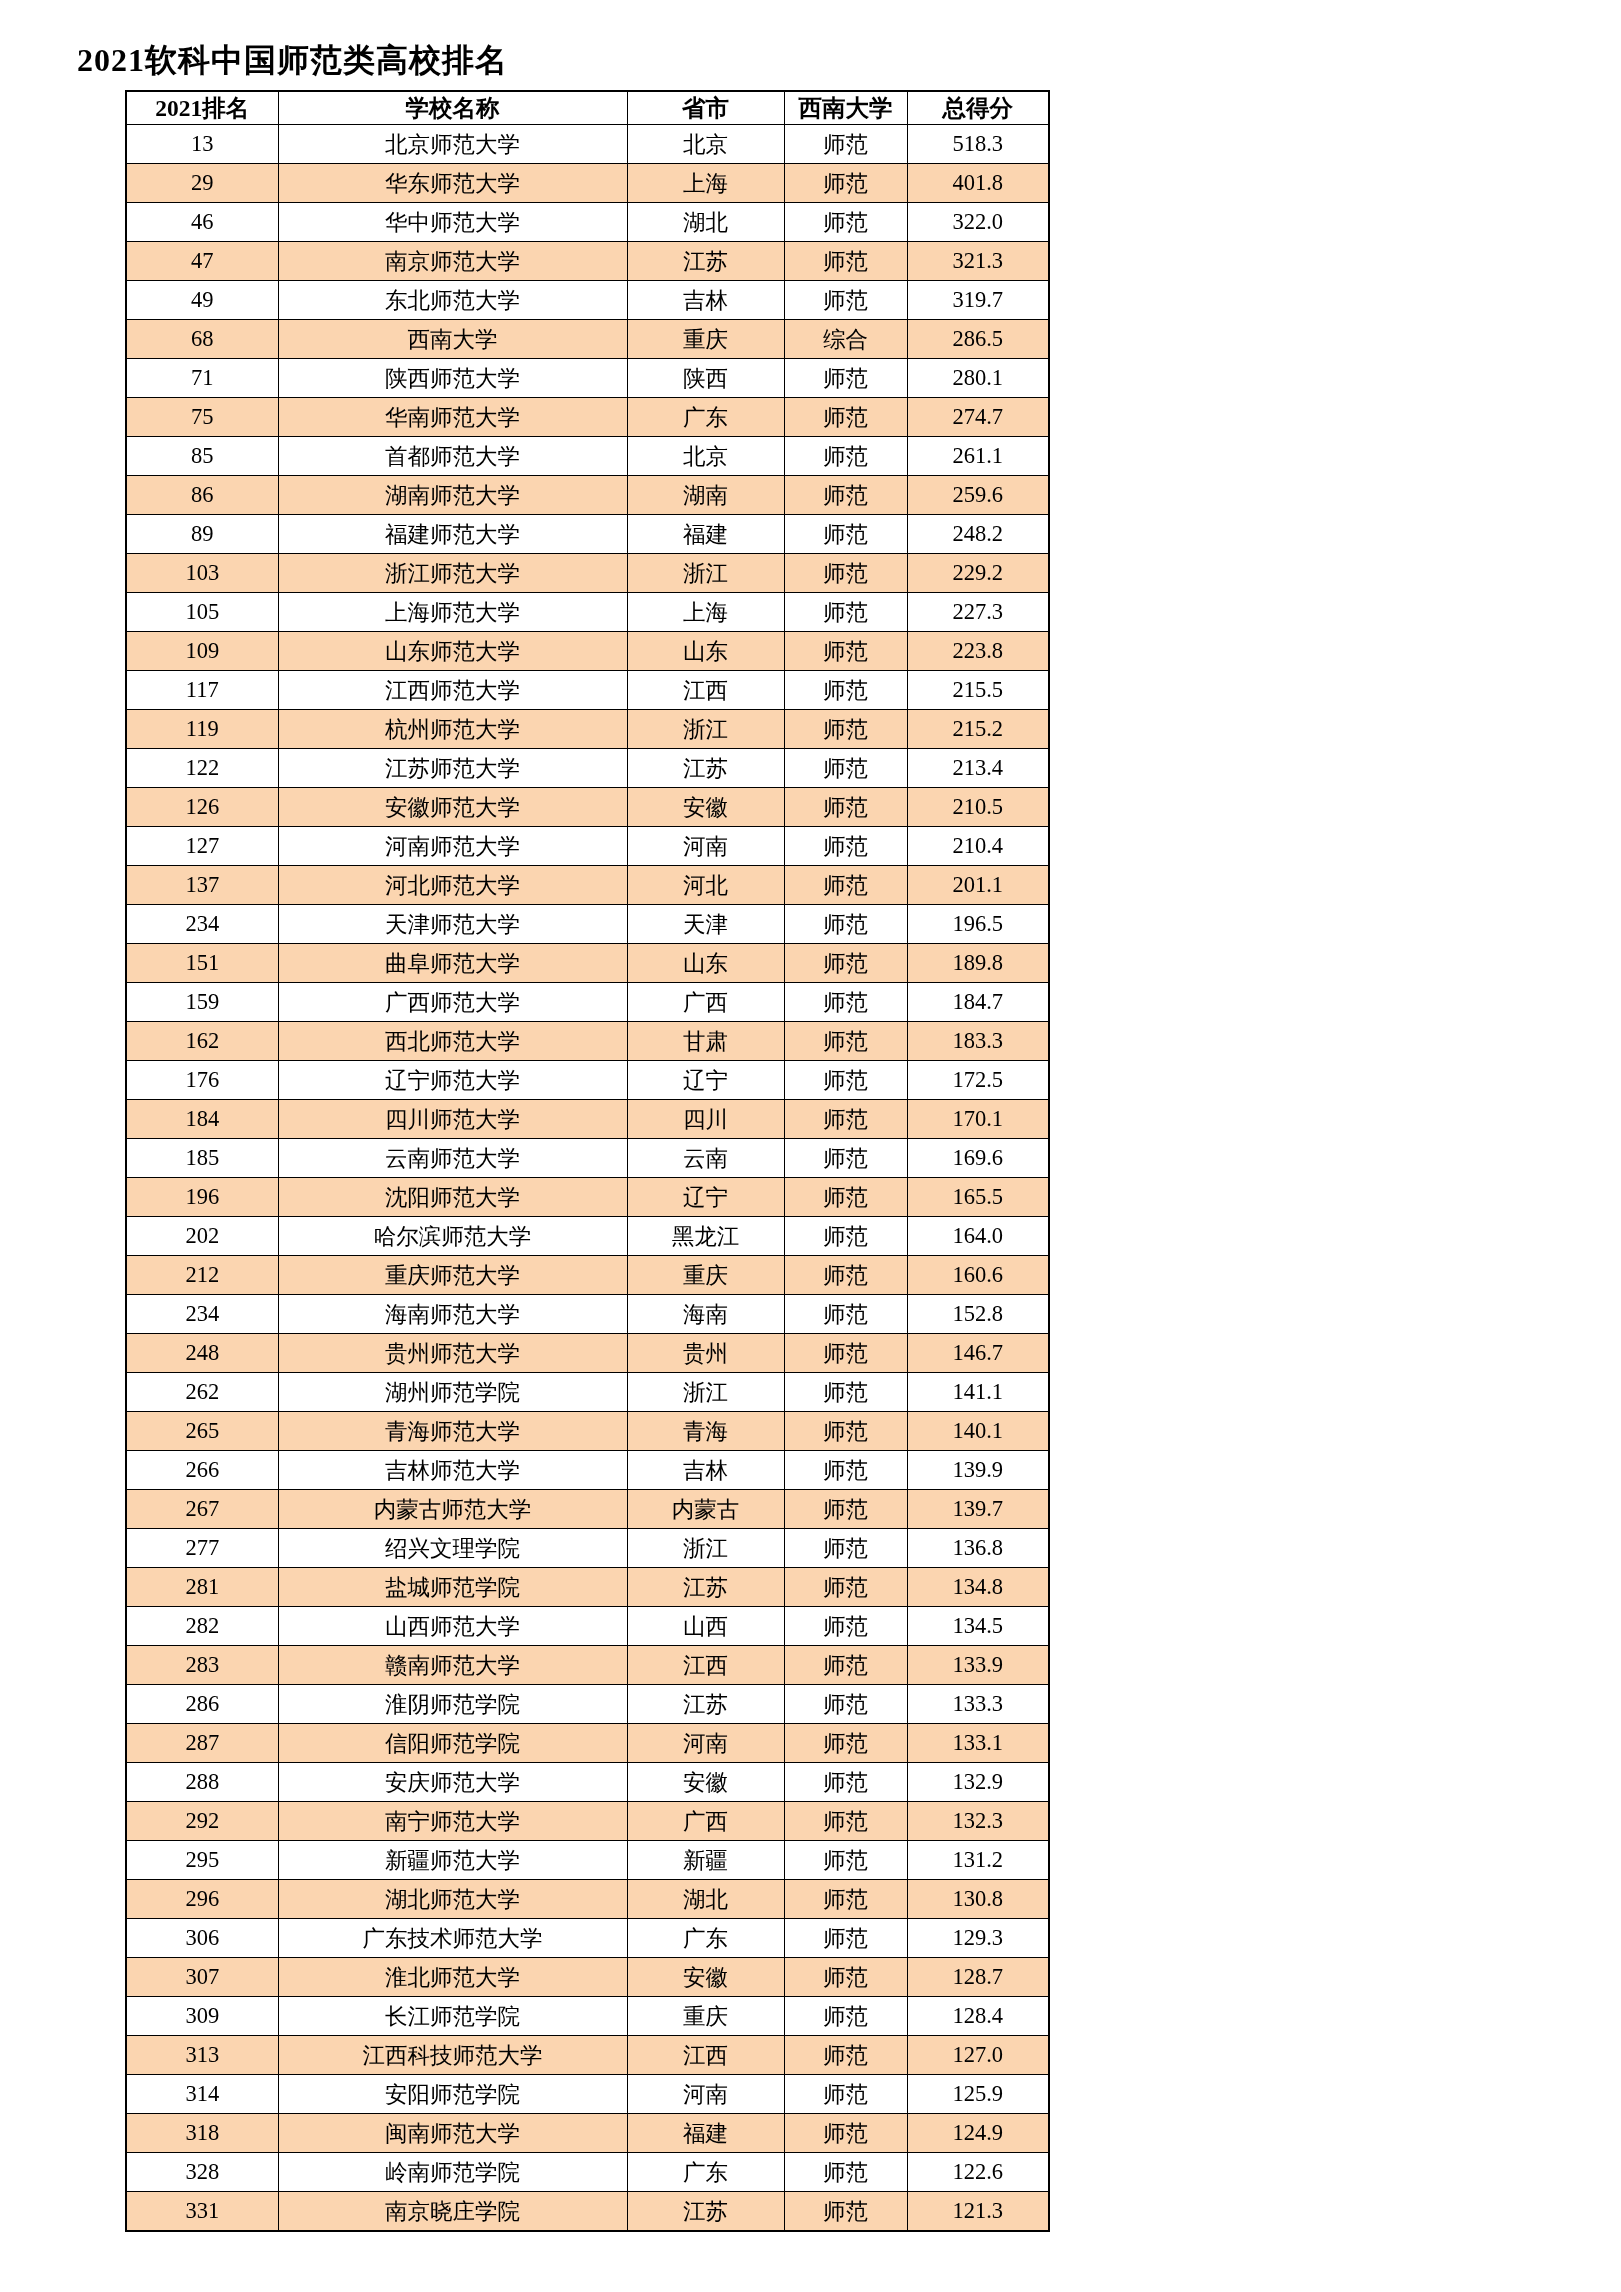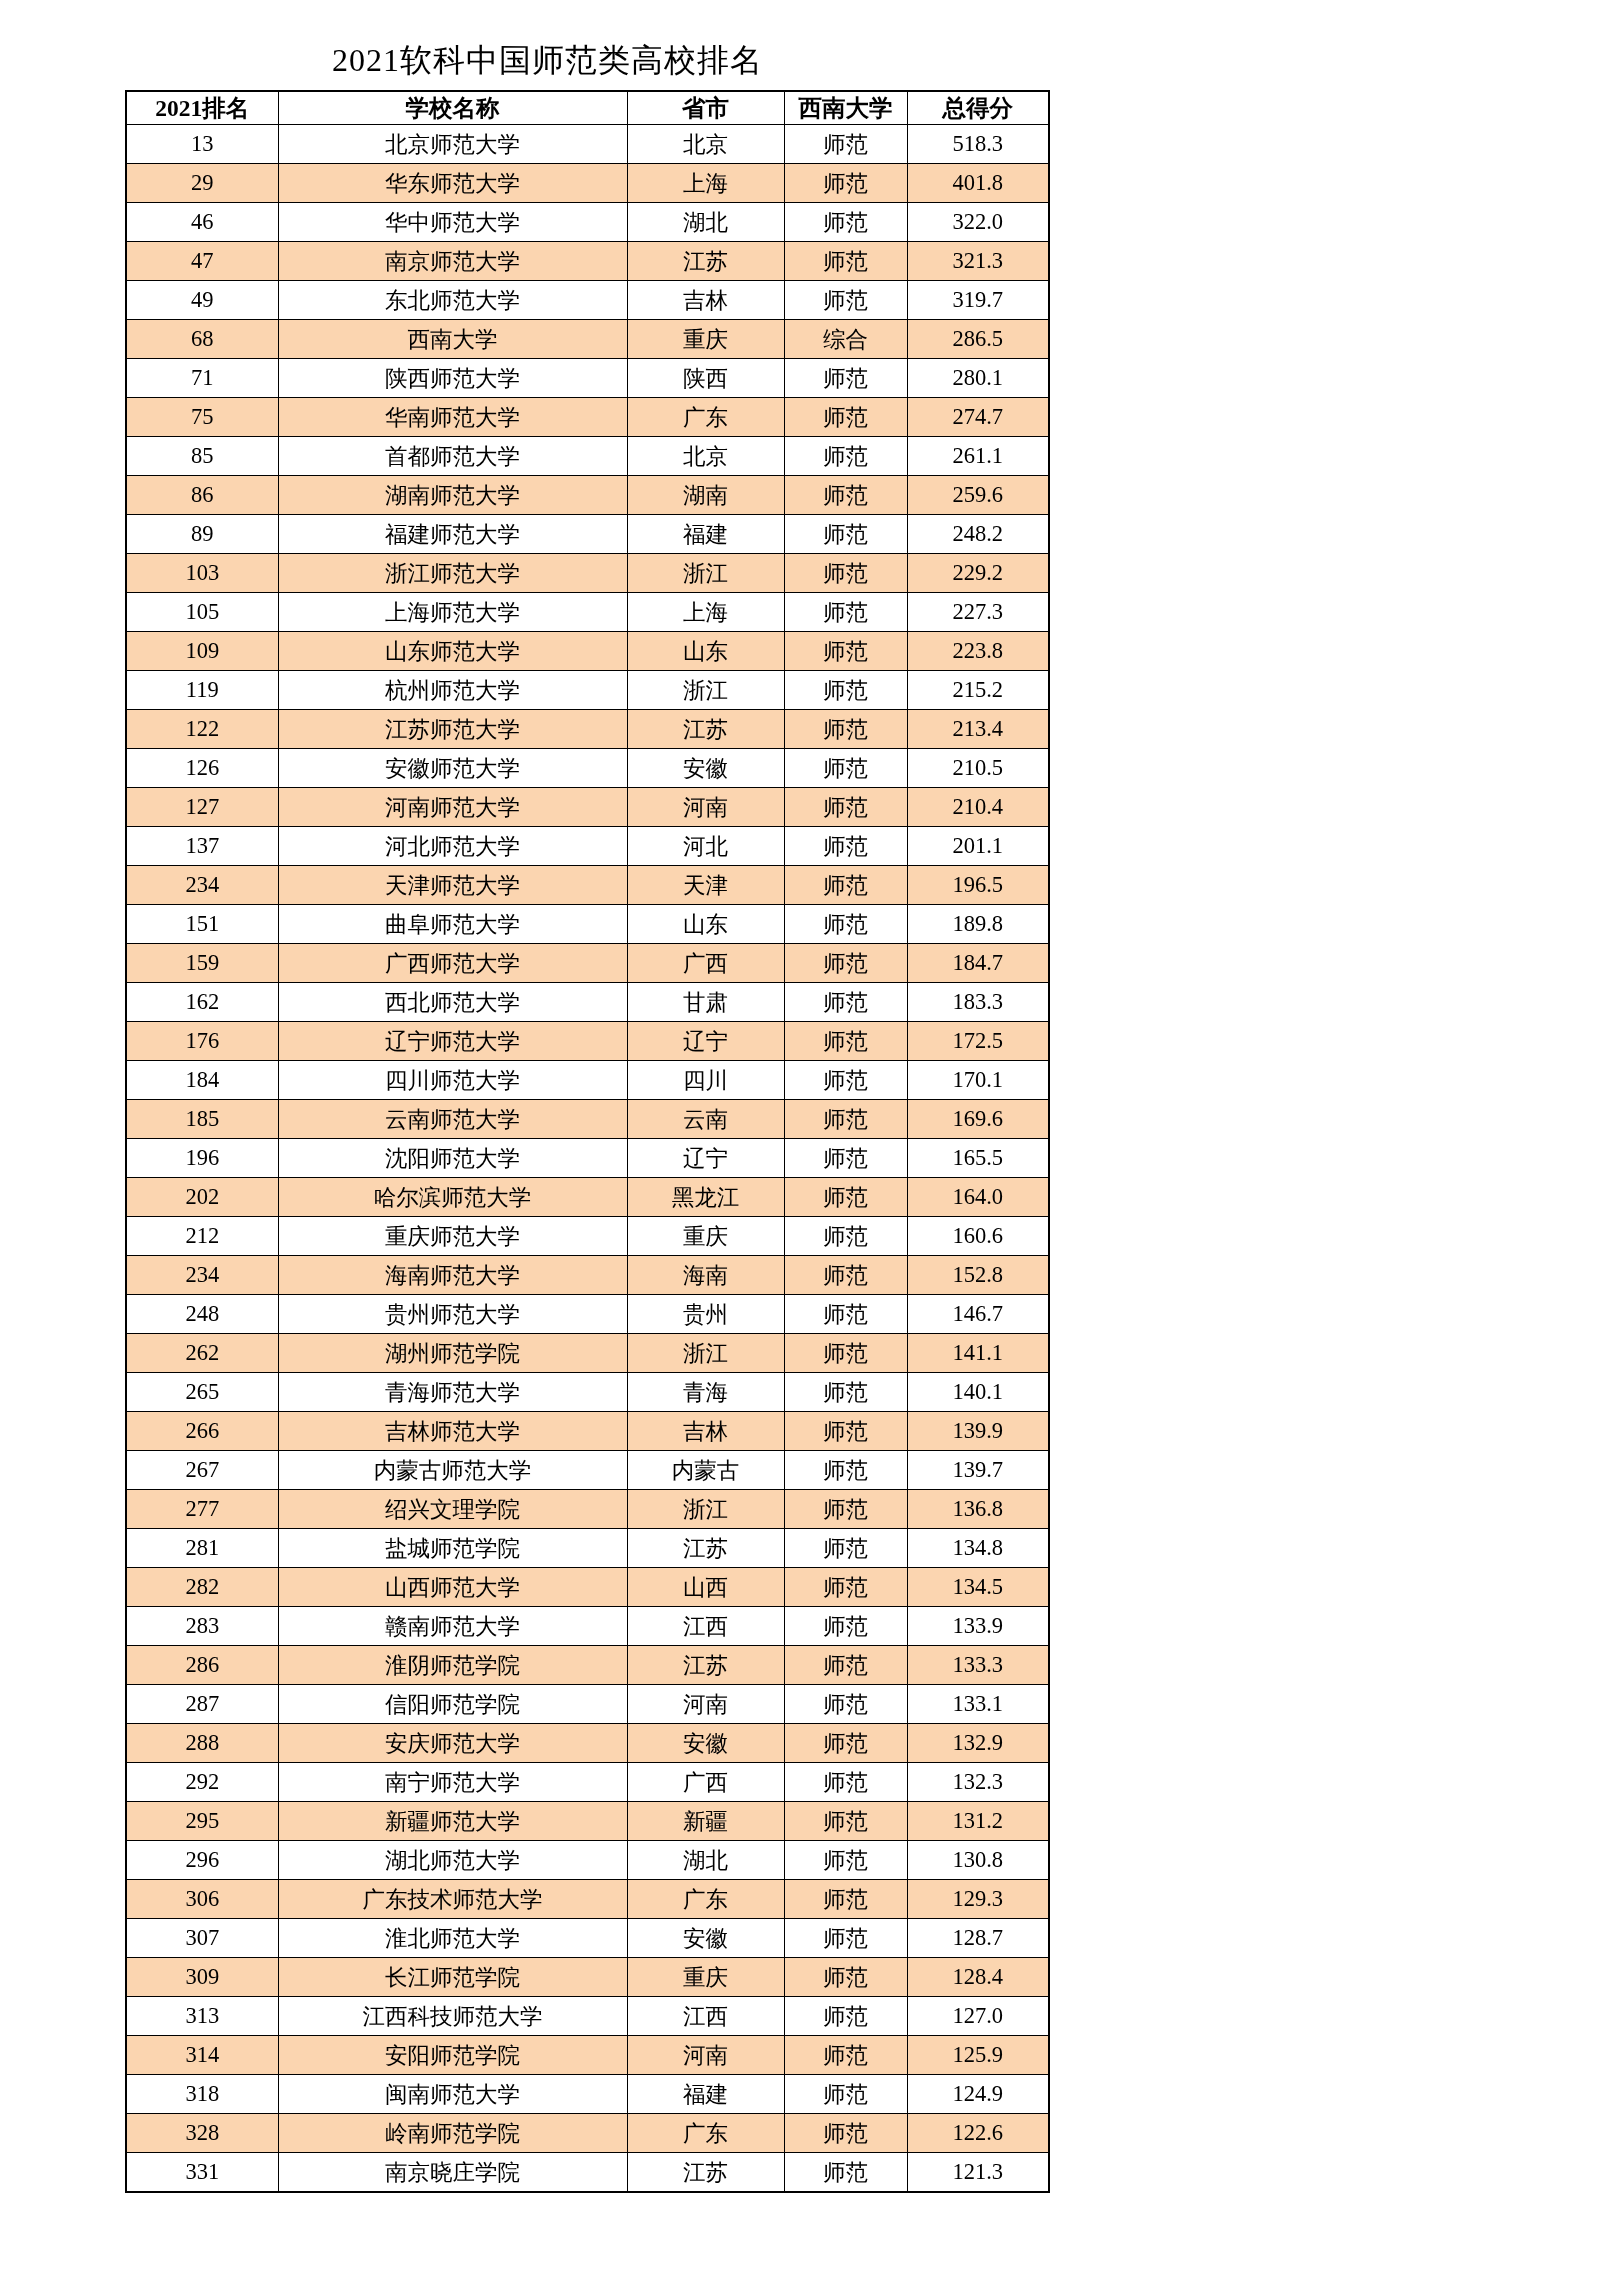--- a/index.html
+++ b/index.html
@@ -3,22 +3,22 @@
 <meta charset="utf-8">
 <style>
   html,body { margin:0; padding:0; background:#ffffff; }
   body {
     width:1621px; height:2293px;
     font-family:"Liberation Serif","DejaVu Serif",serif;
     color:#000;
   }
   .page { position:relative; width:1621px; height:2293px; background:#fff; }
   .doc-title {
-    position:absolute; left:87px; top:39px; width:921px;
-    text-align:center; font-size:32px; font-weight:normal;
+    position:absolute; left:77px; top:39px; width:921px;
+    text-align:left; font-size:32px; font-weight:bold;
     letter-spacing:1px;
   }
   .table-wrap { position:absolute; left:93px; top:90px; width:922px;padding-left:32px; }
   table.rank-table {
     border-collapse:collapse; width:100%; table-layout:fixed;
     border:2.9px solid #000;
   }
   table.rank-table th, table.rank-table td {
     border:1px solid #000;
     text-align:center; vertical-align:middle;
@@ -151,20 +151,27 @@
             <td>227.3</td>
           </tr>
           <tr>
             <td>109</td>
             <td>山东师范大学</td>
             <td>山东</td>
             <td>师范</td>
             <td>223.8</td>
           </tr>
           <tr>
+            <td>117</td>
+            <td>江西师范大学</td>
+            <td>江西</td>
+            <td>师范</td>
+            <td>215.5</td>
+          </tr>
+          <tr>
             <td>119</td>
             <td>杭州师范大学</td>
             <td>浙江</td>
             <td>师范</td>
             <td>215.2</td>
           </tr>
           <tr>
             <td>122</td>
             <td>江苏师范大学</td>
             <td>江苏</td>

